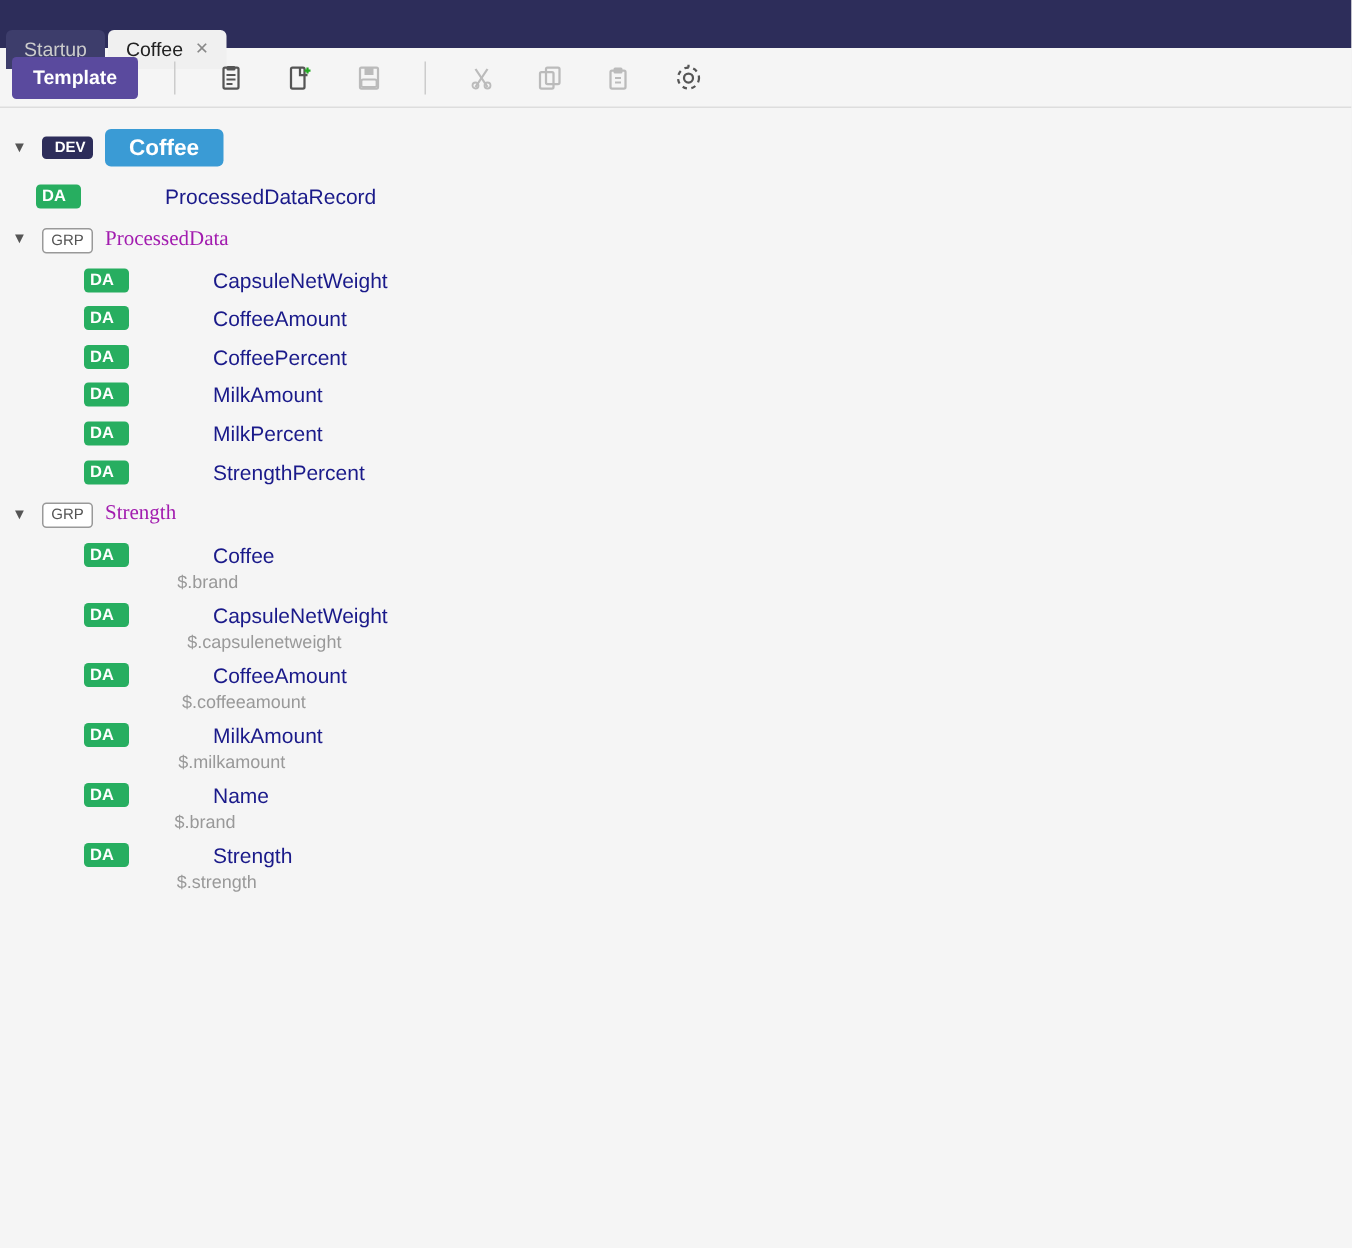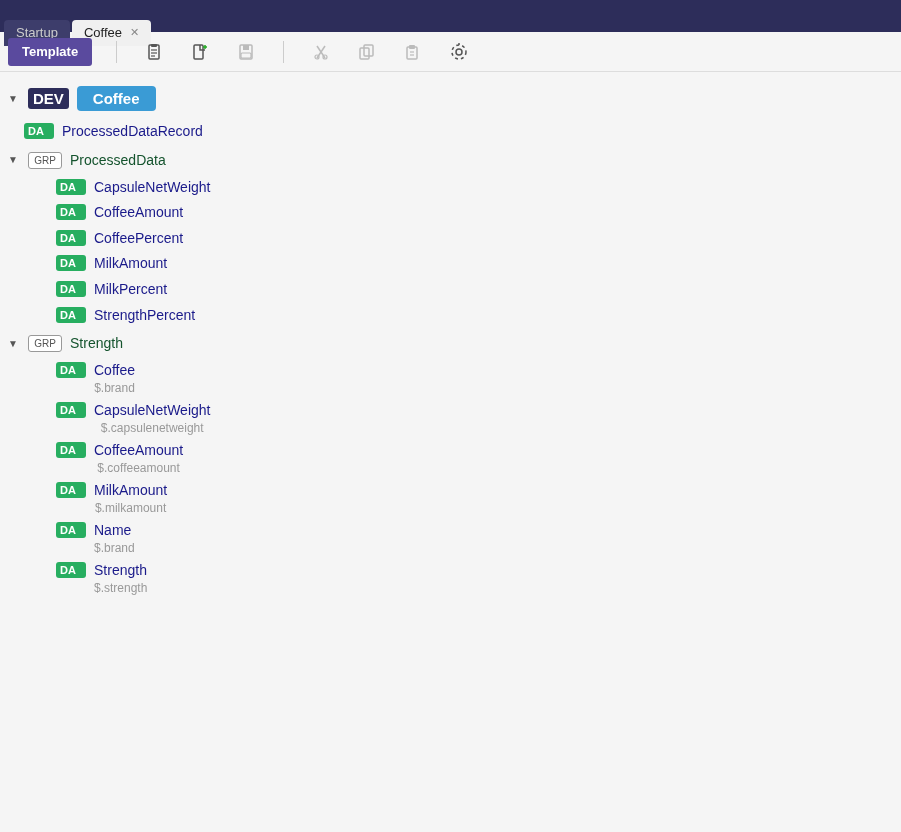--- a/index.html
+++ b/index.html
@@ -103,21 +103,21 @@
     }
     .collapse-arrow {
       font-size: 10px;
       color: #555;
       cursor: pointer;
       width: 12px;
     }
     .badge-dev {
       background: #2d2d5a;
       color: white;
-      font-size: 15px;
+      font-size: 10px;
       font-weight: 700;
       padding: 2px 5px;
       border-radius: 3px;
       min-width: 34px;
       text-align: right;
     }
     .coffee-label {
       background: #3a9bd5;
       color: white;
       font-size: 15px;
@@ -162,20 +162,21 @@
       min-width: 34px;
       text-align: center;
       flex-shrink: 0;
       margin-top: 1px;
     }
 
     .item-label {
       font-size: 14px;
       color: #1a1a8a;
       line-height: 1.4;
+      margin-left: 48px;
     }
     .item-sublabel {
       font-size: 12px;
       color: #999;
       line-height: 1.2;
       text-align: center;
     }
     .item-text-col {
       display: flex;
       flex-direction: column;
@@ -184,22 +185,23 @@
     
     .group-header {
       display: flex;
       align-items: center;
       padding: 6px 8px;
       gap: 8px;
       cursor: pointer;
     }
     .group-label {
       font-size: 14px;
-      color: #14532d;
+      color: #a21caf;
       font-weight: 500;
+      font-family: Liberation Serif, serif;
     }
   </style>
 </head>
 <body>
 
 <div class="tab-bar">
   <div class="tab inactive">
     <span>Startup</span>
   </div>
   <div class="tab active">

